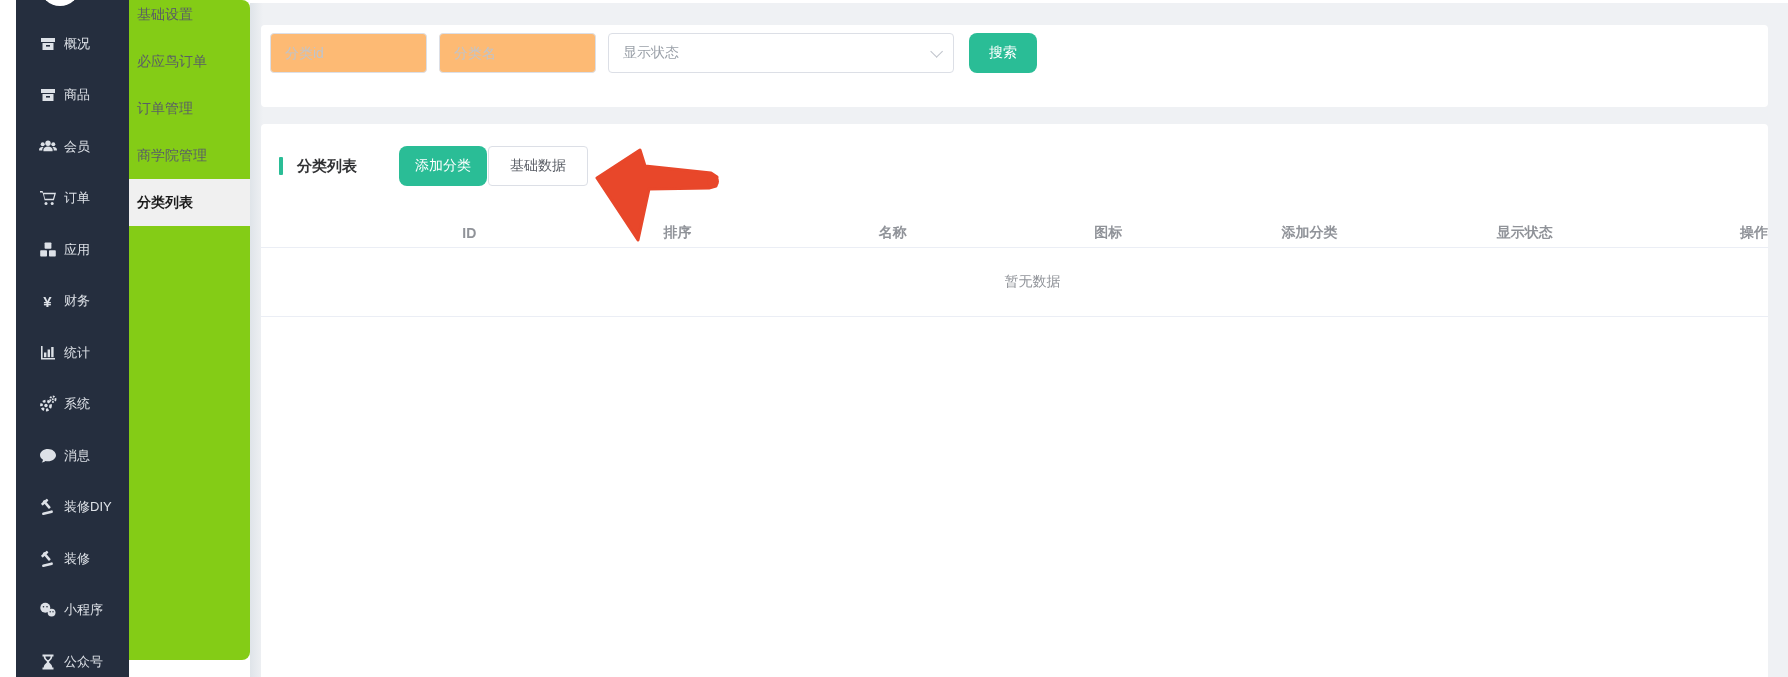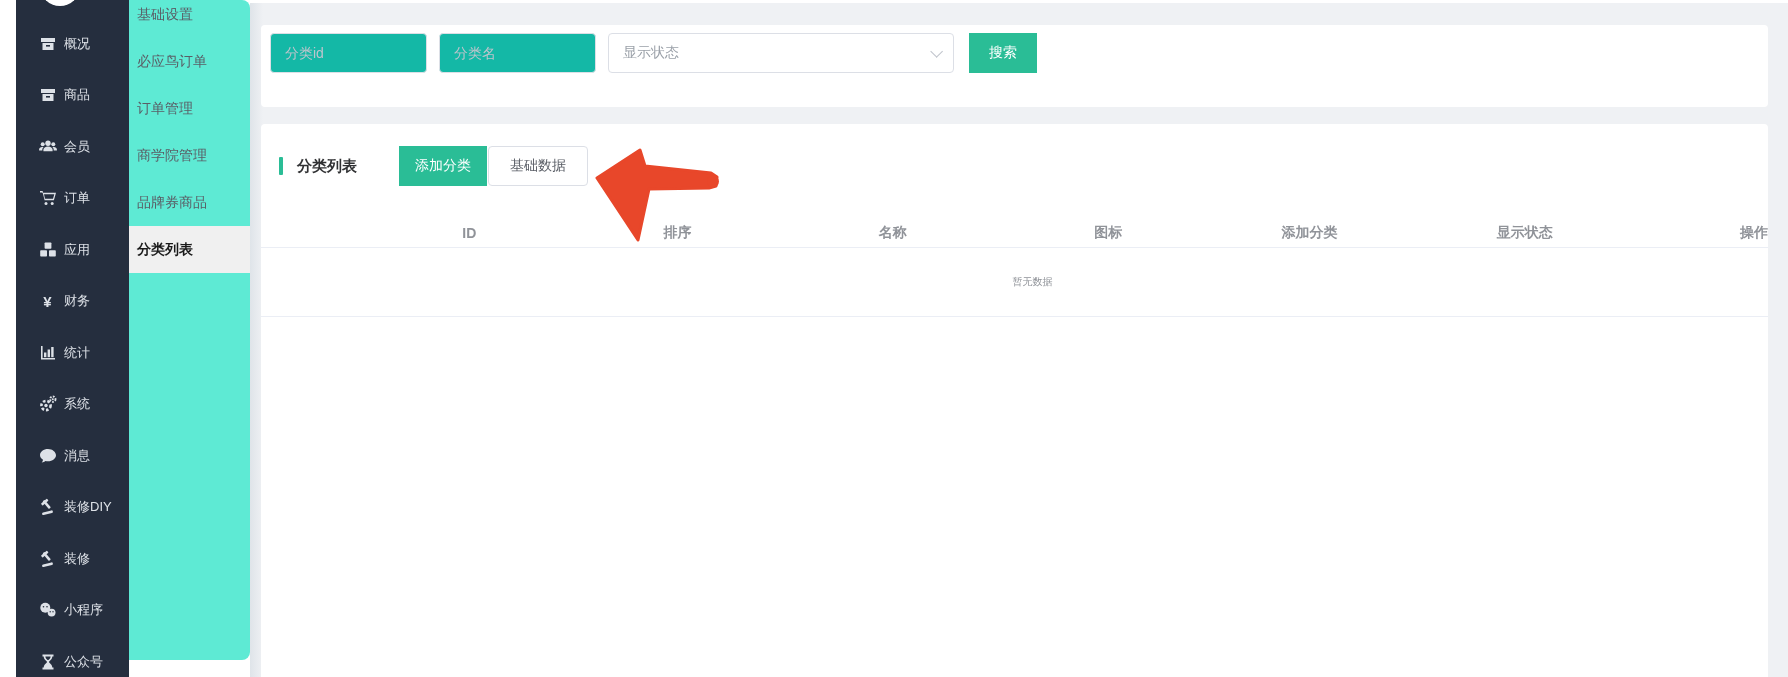--- a/index.html
+++ b/index.html
@@ -14,70 +14,70 @@
     border-radius:50%; background:#fff; }
   .nav { padding-top:18px; }
   .nav-item { height:51.5px; display:flex; align-items:center; padding-left:22px; gap:7px;
     color:var(--sidebar-text,#dde1e7); cursor:pointer; }
   .nav-item .ico { width:19px; height:19px; flex:0 0 19px; display:flex; align-items:center; justify-content:center; }
   .nav-item .ico svg { width:18px; height:18px; fill:var(--sidebar-text,#dde1e7); }
   .nav-item .lbl { font-size:13px; white-space:nowrap; }
   .yen { font-size:15px; font-weight:bold; color:var(--sidebar-text,#dde1e7); }
 
   
-  .sub-sidebar { position:absolute; left:92px; top:0; bottom:17px; width:158px; background:#5eead4; z-index:4;border-radius:8px; }
+  .sub-sidebar { position:absolute; left:92px; top:0; bottom:17px; width:158px; background:#84cc16; z-index:4;border-radius:8px; }
   .sub-list { margin-top:-9px; }
   .sub-item { height:47px; display:flex; align-items:center; gap:10px; padding-left:25px;
     color:#5a5e66; font-size:14px; cursor:pointer; }
   .sub-item .circle { width:10px; height:10px; border:2px solid #303133; border-radius:50%; flex:0 0 10px; }
   .sub-item.selected { background:#f0f0f0; color:#1a1a1a; font-weight:bold; }
 
   
   .main { position:absolute; left:250px; top:0; right:0; bottom:0; background:var(--main-bg,#eff1f4); }
   .main::before { content:""; position:absolute; left:0; top:0; bottom:0; width:13px;
     background:linear-gradient(to right,#dfe4e9,rgba(239,241,244,0)); }
   .top-strip { position:absolute; left:0; top:0; right:0; height:3px; background:#fff; }
 
   .card { position:absolute; left:11px; right:20px; background:#fff; border-radius:4px; }
   .card.filters { top:25px; height:82px; }
   .card.table-card { top:124px; bottom:-12px; }
 
   
   .filter-row { position:absolute; top:8px; left:9px; display:flex; align-items:center; }
-  .inp { height:40px; border:1px solid #dcdfe6; border-radius:4px; background:#14b8a6;
+  .inp { height:40px; border:1px solid #dcdfe6; border-radius:4px; background:#fdba74;
     padding:0 14px; font-size:14px; color:#303133; outline:none;
     font-family:"Liberation Sans","DejaVu Sans",sans-serif; }
   .inp::placeholder { color:#bfc4cc; }
   .inp.w1 { width:157px; margin-right:12px; }
   .sel { width:346px; height:40px; border:1px solid #dcdfe6; border-radius:4px; background:#fff;
     display:flex; align-items:center; justify-content:space-between; padding:0 14px;
     color:#9aa0a8; cursor:pointer; margin-right:15px; }
   .chev { width:9px; height:9px; border-right:1.5px solid #c0c4cc; border-bottom:1.5px solid #c0c4cc;
     transform:rotate(45deg) translateY(-3px); }
   .btn-green { height:40px; padding:0 20px; background:var(--green,#2abd96); color:#fff;
-    border:none; border-radius:0; font-size:14px; cursor:pointer;
+    border:none; border-radius:8px; font-size:14px; cursor:pointer;
     font-family:"Liberation Sans","DejaVu Sans",sans-serif; }
   .btn-plain { height:40px; padding:0 20px; background:#fff; color:#5a5e66;
     border:1px solid #dcdfe6; border-radius:4px; font-size:14px; cursor:pointer;
     font-family:"Liberation Sans","DejaVu Sans",sans-serif; }
 
   
   .section-row { position:absolute; top:22px; left:18px; height:40px; display:flex; align-items:center; }
   .accent-bar { width:4px; height:18px; background:var(--green,#2abd96); border-radius:1px; margin-right:14px; }
   .section-title { font-size:15px; font-weight:bold; color:#303133; margin-right:42px; }
   .section-row .btn-green { margin-right:1px; width:88px; padding:0; }
   .section-row .btn-plain { width:100px; padding:4px; }
 
   
   .cat-table { position:absolute; top:94px; left:0; right:0; }
   .thead { display:grid; grid-template-columns:repeat(7,1fr); height:30px; align-items:center;
     border-bottom:1px solid var(--border,#ebeef5); }
   .th { text-align:right; color:var(--muted,#909399); font-weight:bold; font-size:14px; }
   .empty-row { height:69px; display:flex; align-items:center; justify-content:center;
-    color:var(--muted,#909399); font-size:10px; border-bottom:1px solid var(--border,#ebeef5);padding-left:36px; }
+    color:var(--muted,#909399); font-size:14px; border-bottom:1px solid var(--border,#ebeef5);padding-left:36px; }
 
   
   .arrow { position:absolute; left:345px; top:148px; width:130px; height:95px; z-index:20; pointer-events:none; }
 </style>
 </head>
 <body>
 
 <div class="app">
 
   <aside class="dark-sidebar">
@@ -239,24 +239,20 @@
         <span class="circle"></span>
         <span>必应鸟订单</span>
       </div>
       <div class="sub-item">
         <span class="circle"></span>
         <span>订单管理</span>
       </div>
       <div class="sub-item">
         <span class="circle"></span>
         <span>商学院管理</span>
-      </div>
-      <div class="sub-item">
-        <span class="circle"></span>
-        <span>品牌券商品</span>
       </div>
       <div class="sub-item selected">
         <span class="circle"></span>
         <span>分类列表</span>
       </div>
     </div>
   </aside>
 
   <main class="main">
     <div class="top-strip"></div>

